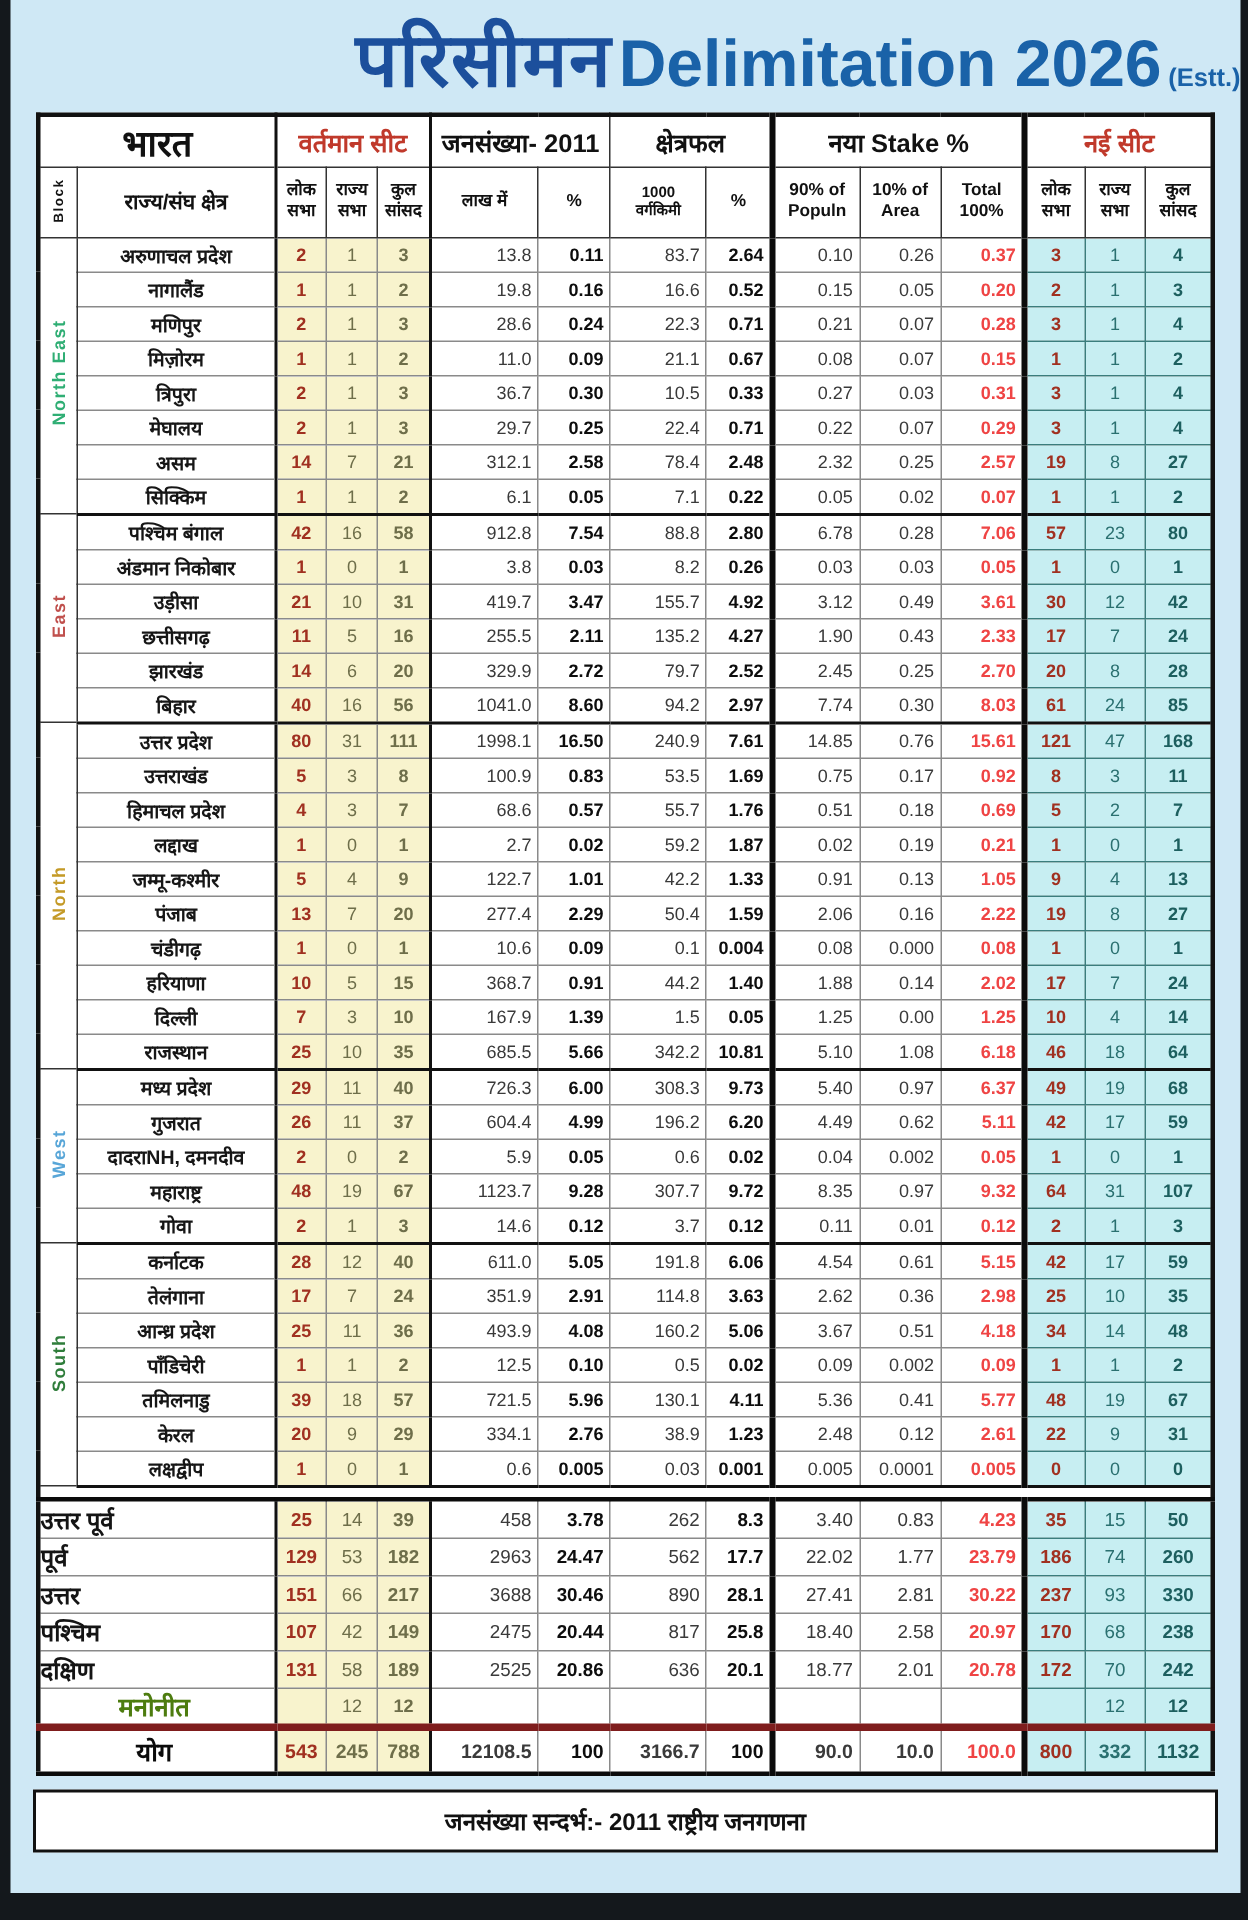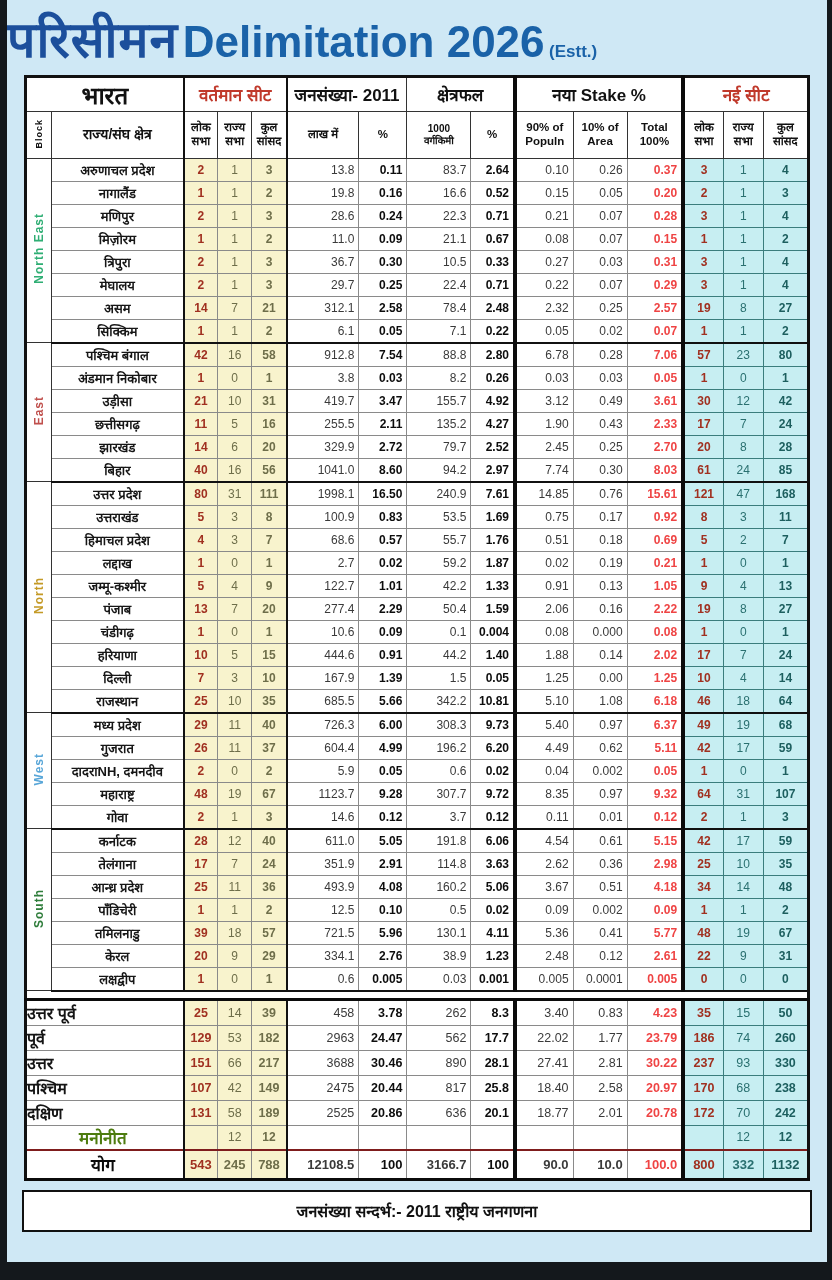--- a/index.html
+++ b/index.html
@@ -9,21 +9,21 @@
     font-family:"Liberation Sans","DejaVu Sans",sans-serif;
     position:relative;
     border-left:7px solid #14181c;
     border-right:5px solid #14181c;
     border-bottom:18px solid #14181c;
     box-sizing:border-box;
     overflow:hidden;
   }
   .poster{width:100%;height:100%;}
   
-  .titlebox{ text-align:left; padding-top:14px; }
+  .titlebox{ text-align:right; padding-top:14px; }
   .mainline{ line-height:1.05; }
   .t-hindi{ font-size:50px; font-weight:bold; color:#1c4f9c; letter-spacing:1px;}
   .t-eng{ font-size:44px; font-weight:bold; color:#1a62a8; }
   .t-suffix{ font-size:17px; font-weight:bold; color:#1a62a8; }
   .subtitle{ font-size:23px; font-weight:bold; color:#101010; margin-top:10px;}
   .note{ font-size:12.5px; font-weight:bold; color:#222; margin-top:4px;}
   
   .tablewrap{ margin:8px auto 0 auto; width:786px; }
   table{ border-collapse:collapse; width:786px; background:#fff; table-layout:fixed;
          border:3px solid #111; }
@@ -52,21 +52,21 @@
   td.stk{ color:#3a3a3a; }
   td.tot{ color:#ef4444; font-weight:bold; }
   .bl2{ border-left:2px solid #111 !important; }
   .blm{ border-left:1px solid #333 !important; }
   .bl3{ border-left:4px solid #0b0b0b !important; }
   tr.bend td, tr.bend th{ border-bottom:2px solid #111; }
   tr.spacer td{ height:6px; background:#fff; border-left:none;border-right:none;
                 border-top:1px solid #555; border-bottom:3px solid #0b0b0b; }
   tr.sumrow td{ height:24px; font-size:12.5px; }
   tr.sumrow td.slabel{ text-align:left; font-weight:bold; font-size:16px; color:#141414; }
-  tr.totalrow td{ height:27px; font-weight:bold; font-size:13px; border-top:2px solid #7f1d1d; border-bottom:3px solid #0b0b0b;}
+  tr.totalrow td{ height:27px; font-weight:bold; font-size:13px; border-top:5px solid #7f1d1d; border-bottom:3px solid #0b0b0b;}
   tr.totalrow td.slabel{ font-size:17px; text-align:center; color:#0b0b0b;}
   tr.nomrow td{ height:22px; }
   tr.nomrow td.slabel{ text-align:center; font-weight:bold; font-size:17px; color:#4d7c0f;}
   
   .footerbox{ width:786px; margin:9px auto 0 auto; border:2px solid #111; background:#fff;
               height:38px; display:flex; align-items:center; justify-content:center;
               font-size:16px; font-weight:bold; color:#111; }
 </style>
 </head>
 <body>
@@ -475,21 +475,21 @@
             <td class="tot">0.08</td>
             <td class="cb nlok bl3">1</td>
             <td class="cb nmid">0</td>
             <td class="cb nkul">1</td>
           </tr>
           <tr>
             <td class="state">हरियाणा</td>
             <td class="yb lok bl2">10</td>
             <td class="yb mid">5</td>
             <td class="yb kul">15</td>
-            <td class="num bl2">444.6</td>
+            <td class="num bl2">368.7</td>
             <td class="pct">0.91</td>
             <td class="num blm">44.2</td>
             <td class="pct">1.40</td>
             <td class="stk bl3">1.88</td>
             <td class="stk">0.14</td>
             <td class="tot">2.02</td>
             <td class="cb nlok bl3">17</td>
             <td class="cb nmid">7</td>
             <td class="cb nkul">24</td>
           </tr>

